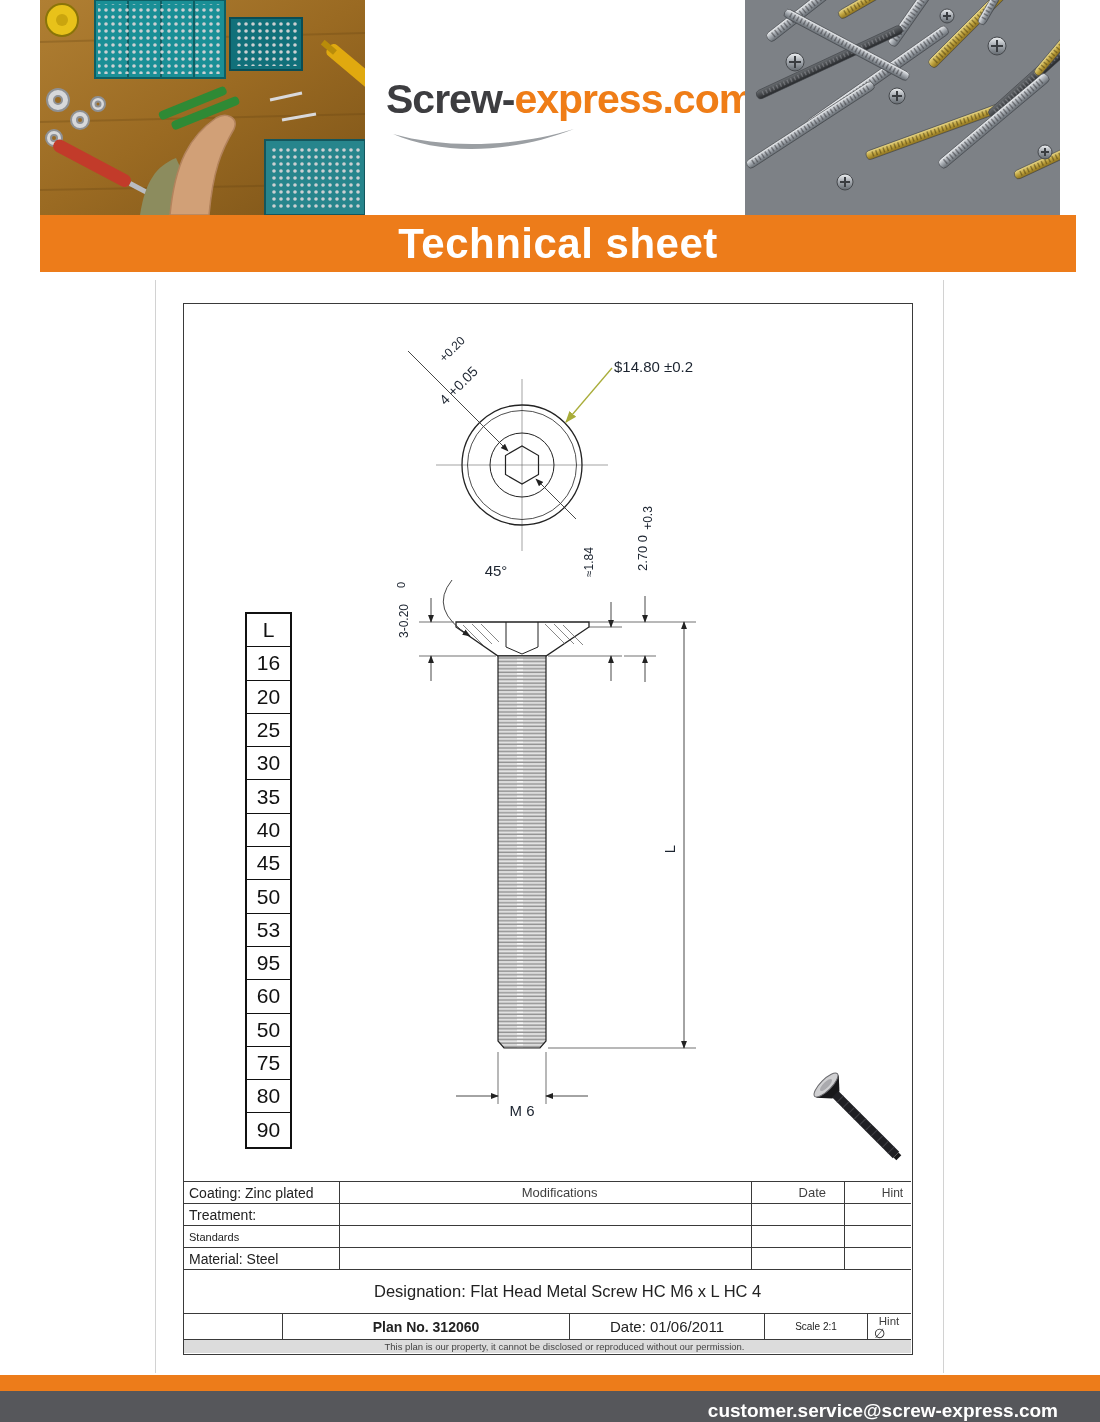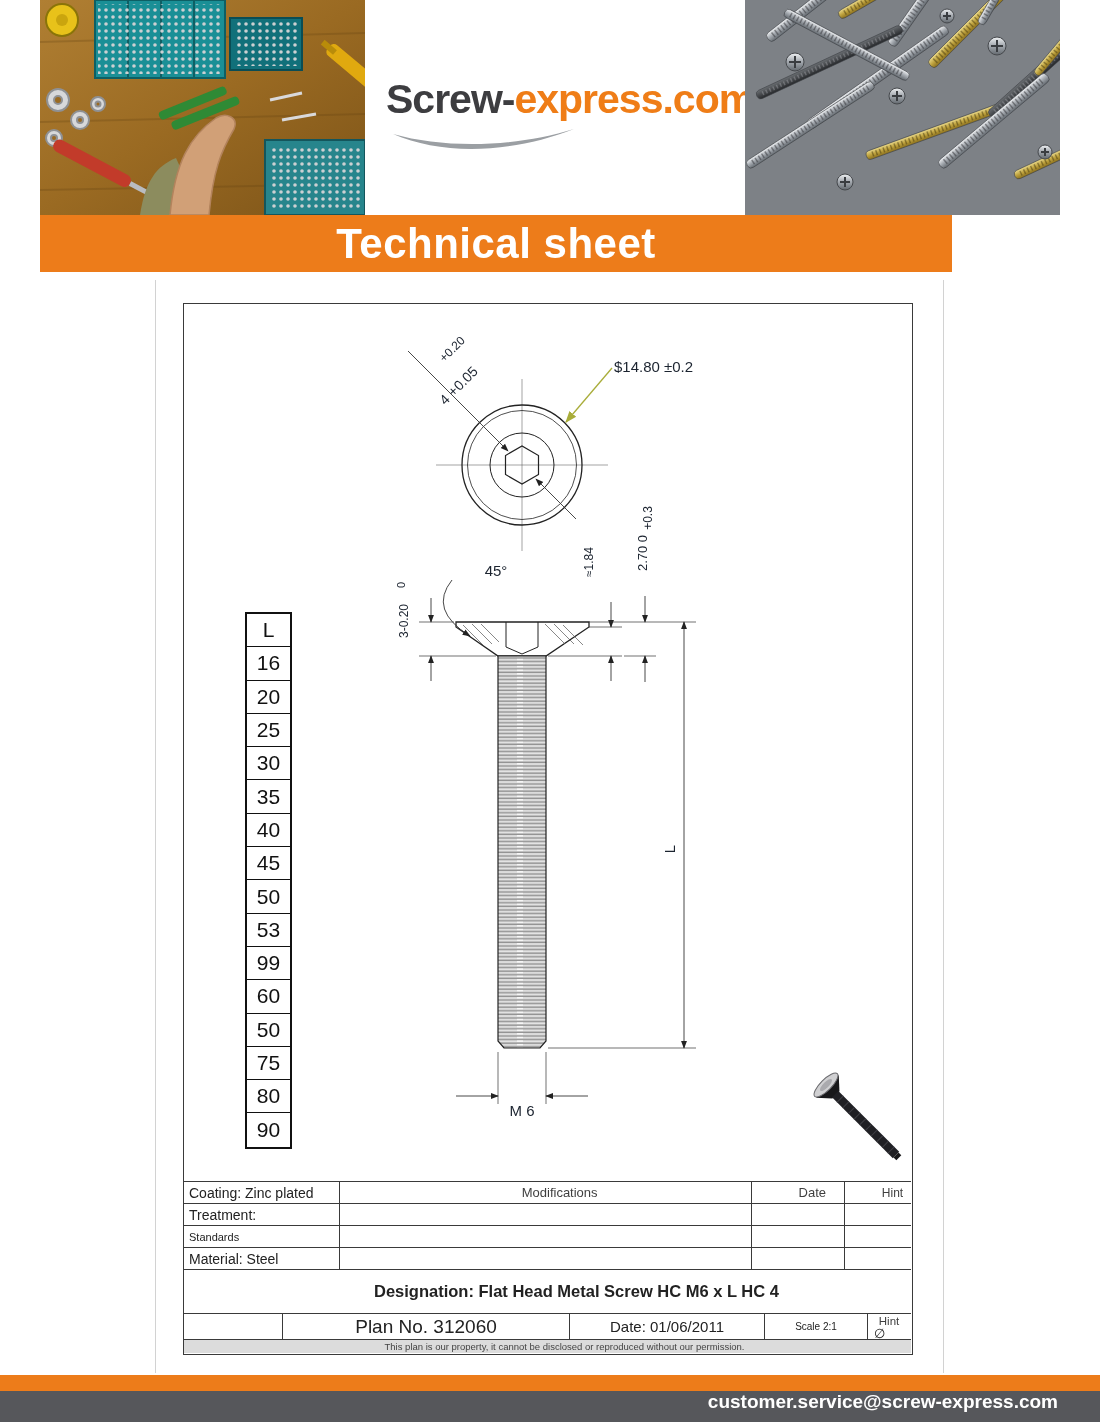--- a/index.html
+++ b/index.html
@@ -12,21 +12,21 @@
   .photo svg { display:block; width:100%; height:100%; }
   .photo-left  { left:40px;  width:325px; }
   .photo-right { left:745px; width:315px; }
   .logo-wrap { position:absolute; left:368px; top:0; width:374px; height:155px; }
   .logo-text { position:absolute; left:18px; top:76px; white-space:nowrap;
                font-size:41px; font-weight:bold; letter-spacing:-1px; }
   .logo-dark   { color:#3d3d40; }
   .logo-orange { color:#EF7D17; }
   .logo-swoosh { position:absolute; left:20px; top:126px; }
 
-  .banner { position:absolute; left:40px; top:215px; width:912px; height:57px;
+  .banner { position:absolute; left:40px; top:215px; width:1036px; height:57px;
             background:#ED7C1A; display:flex; align-items:center; justify-content:center; }
   .banner span { color:#ffffff; font-size:42px; font-weight:bold; letter-spacing:0.5px; }
 
   .guide { position:absolute; top:280px; height:1093px; width:1px; background:#d2d2d2; }
   .guide-l { left:155px; } .guide-r { left:943px; }
 
   
   .frame { position:absolute; left:183px; top:303px; width:730px; height:1052px;
            border:1.5px solid #3a3a3a; background:#fff; }
   .drawing-svg { position:absolute; left:0; top:0; width:727px; height:877px; }
@@ -42,37 +42,37 @@
                  border-top:1.5px solid #3a3a3a; font-size:14px; color:#222; }
   .tb-row { display:flex; border-bottom:1px solid #3a3a3a; }
   .tb-cell { display:flex; align-items:center; border-right:1px solid #3a3a3a; overflow:hidden; }
   .tb-cell:last-child { border-right:none; }
   .r1234 { height:22px;gap:29px; }
   .c-label { width:176px; padding-left:5px; }
   .c-mod   { width:435px; justify-content:center; color:#3f3f3f; font-size:13px; }
   .c-date  { width:73px;  justify-content:center; color:#3f3f3f; font-size:13px; }
   .c-hint  { width:42px;  justify-content:center; color:#3f3f3f; font-size:12px; }
   .small-label { font-size:11px; }
-  .r-desig { height:44px;font-weight:bold; }
+  .r-desig { height:44px; }
   .desig-cell { width:727px; padding-left:190px; font-size:16.5px; border-right:none; }
   .r-plan { height:26px; }
   .p-sp    { width:99px; }
-  .p-plan  { width:287px; justify-content:center; font-size:19px; }
+  .p-plan  { width:287px; justify-content:center; font-size:14px;font-weight:bold; }
   .p-date  { width:195px; justify-content:center; font-size:15px; }
   .p-scale { width:103px; justify-content:center; font-size:10px; }
   .p-hint  { width:42px; flex-direction:column; justify-content:flex-start; font-size:11.5px;
              color:#3f3f3f; align-items:center; line-height:1.05; padding-top:1px; }
   .p-hint .dia { font-size:13px; color:#222; align-self:flex-start; padding-left:6px; }
   .r-notice { height:13px; border-bottom:none; background:#dcdcdc;padding-left:34px; }
   .notice-cell { width:727px; justify-content:center; font-size:9.5px; color:#444; border-right:none; }
 
   
   .footer-orange { position:absolute; left:0; top:1375px; width:1100px; height:16px; background:#ED7C1A; }
   .footer-gray   { position:absolute; left:0; top:1391px; width:1100px; height:31px; background:#56575B;
-                   display:flex; align-items:flex-start; justify-content:flex-end; padding-right:42px; }
+                   display:flex; align-items:flex-end; justify-content:flex-end; padding-right:42px; }
   .footer-gray span { color:#fff; font-weight:bold; font-size:19px; }
 
   
   .dim { font-family:"Liberation Sans", sans-serif; fill:#1c2430; }
 </style>
 </head>
 <body>
 
 <div class="page">
 
@@ -387,21 +387,21 @@
       <div class="len-cell">L</div>
       <div class="len-cell">16</div>
       <div class="len-cell">20</div>
       <div class="len-cell">25</div>
       <div class="len-cell">30</div>
       <div class="len-cell">35</div>
       <div class="len-cell">40</div>
       <div class="len-cell">45</div>
       <div class="len-cell">50</div>
       <div class="len-cell">53</div>
-      <div class="len-cell">99</div>
+      <div class="len-cell">95</div>
       <div class="len-cell">60</div>
       <div class="len-cell">50</div>
       <div class="len-cell">75</div>
       <div class="len-cell">80</div>
       <div class="len-cell">90</div>
     </div>
 
     <div class="title-block">
       <div class="tb-row r1234">
         <div class="tb-cell c-label">Coating: Zinc plated</div>

